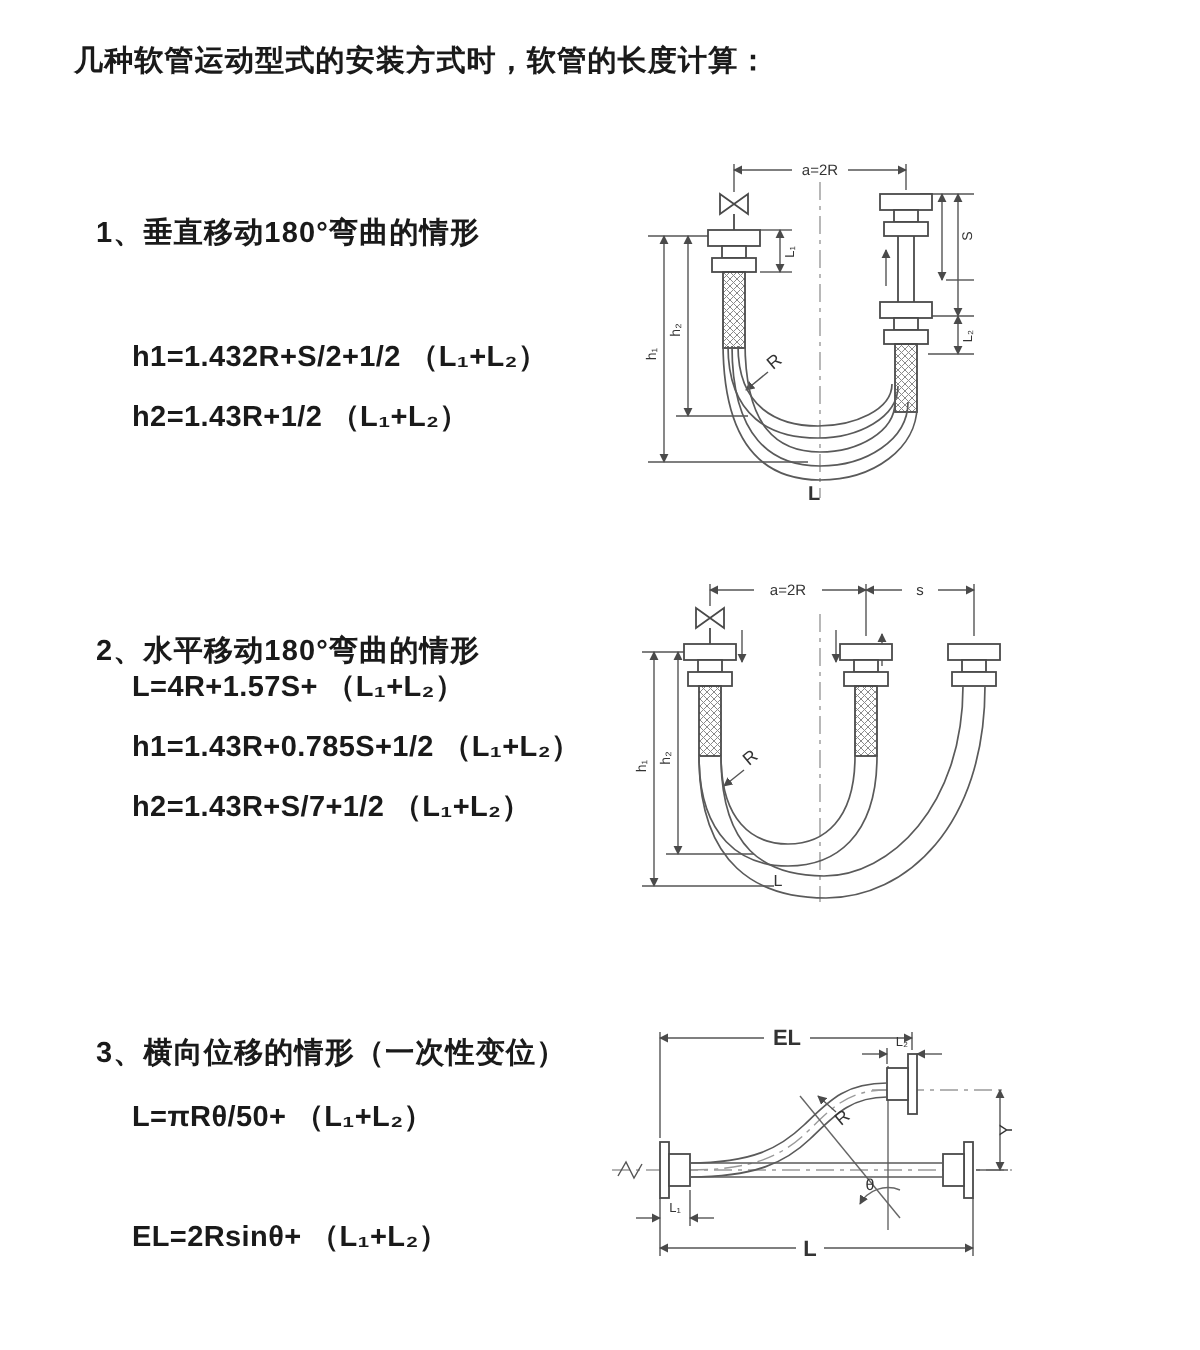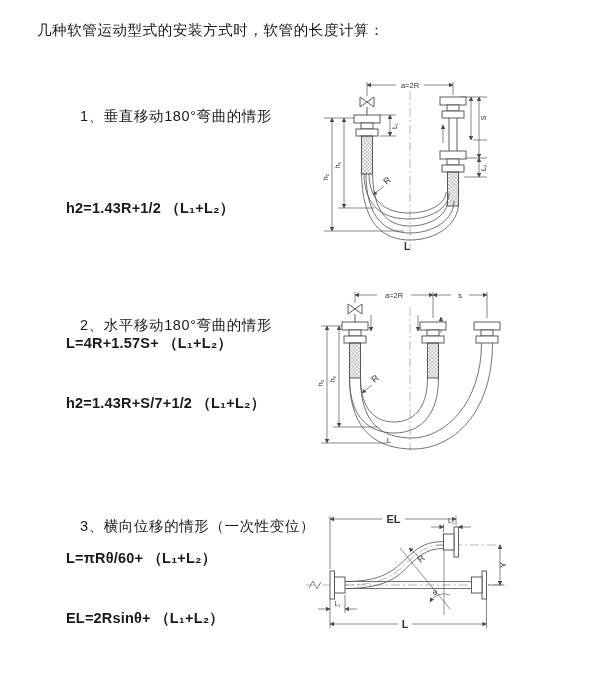--- a/index.html
+++ b/index.html
@@ -1,40 +1,42 @@
 <!DOCTYPE html>
 <html><head>
 <meta charset="utf-8">
 <style>
   html,body{margin:0;padding:0;background:#fff;}
   .page{position:relative;width:600px;height:675px;background:#fff;overflow:hidden;
         font-family:"Liberation Sans","DejaVu Sans",sans-serif;color:#1a1a1a;
         border-bottom:2px solid #e3e3e3;}
-  .title{position:absolute;left:37px;top:21px;font-size:14.5px;font-weight:400;letter-spacing:.6px;}
-  .sec-heading{position:absolute;left:48px;font-size:14.5px;font-weight:400;letter-spacing:.6px;margin-left:32px;}
+  .title{position:absolute;left:37px;top:21px;font-size:14.5px;font-weight:700;letter-spacing:.6px;}
+  .sec-heading{position:absolute;left:48px;font-size:14.5px;font-weight:700;letter-spacing:.6px;}
   .formula{position:absolute;left:66px;font-size:14.5px;font-weight:700;letter-spacing:.2px;}
   svg.diag{position:absolute;}
   svg text{fill:#333;font-family:"Liberation Sans","DejaVu Sans",sans-serif;}
 </style>
 </head>
 <body>
 
 <div class="page">
 
   <div class="title">几种软管运动型式的安装方式时，软管的长度计算：</div>
 
   <div class="sec-heading" style="top:107px">1、垂直移动180°弯曲的情形</div>
+  <div class="formula" style="top:169px">h1=1.432R+S/2+1/2 （L₁+L₂）</div>
   <div class="formula" style="top:199px">h2=1.43R+1/2 （L₁+L₂）</div>
 
   <div class="sec-heading" style="top:316px">2、水平移动180°弯曲的情形</div>
   <div class="formula" style="top:334px">L=4R+1.57S+ （L₁+L₂）</div>
+  <div class="formula" style="top:364px">h1=1.43R+0.785S+1/2 （L₁+L₂）</div>
   <div class="formula" style="top:394px">h2=1.43R+S/7+1/2 （L₁+L₂）</div>
 
   <div class="sec-heading" style="top:517px">3、横向位移的情形（一次性变位）</div>
-  <div class="formula" style="top:549px">L=πRθ/60+ （L₁+L₂）</div>
+  <div class="formula" style="top:549px">L=πRθ/50+ （L₁+L₂）</div>
   <div class="formula" style="top:609px">EL=2Rsinθ+ （L₁+L₂）</div>
 
   <svg class="diag" style="left:316px;top:73px" width="270" height="185" viewBox="0 0 270 185">
     <defs>
       <pattern id="hx1" width="3.5" height="3.5" patternUnits="userSpaceOnUse">
         <path d="M0 0L3.5 3.5M3.5 0L0 3.5" stroke="#8a8a8a" stroke-width="0.5"></path>
       </pattern>
       <marker id="ar1" viewBox="0 0 10 10" refX="9" refY="5" markerWidth="6.5" markerHeight="6.5" orient="auto-start-reverse">
         <path d="M0 0L10 5L0 10z" fill="#4a4a4a"></path>
       </marker>

